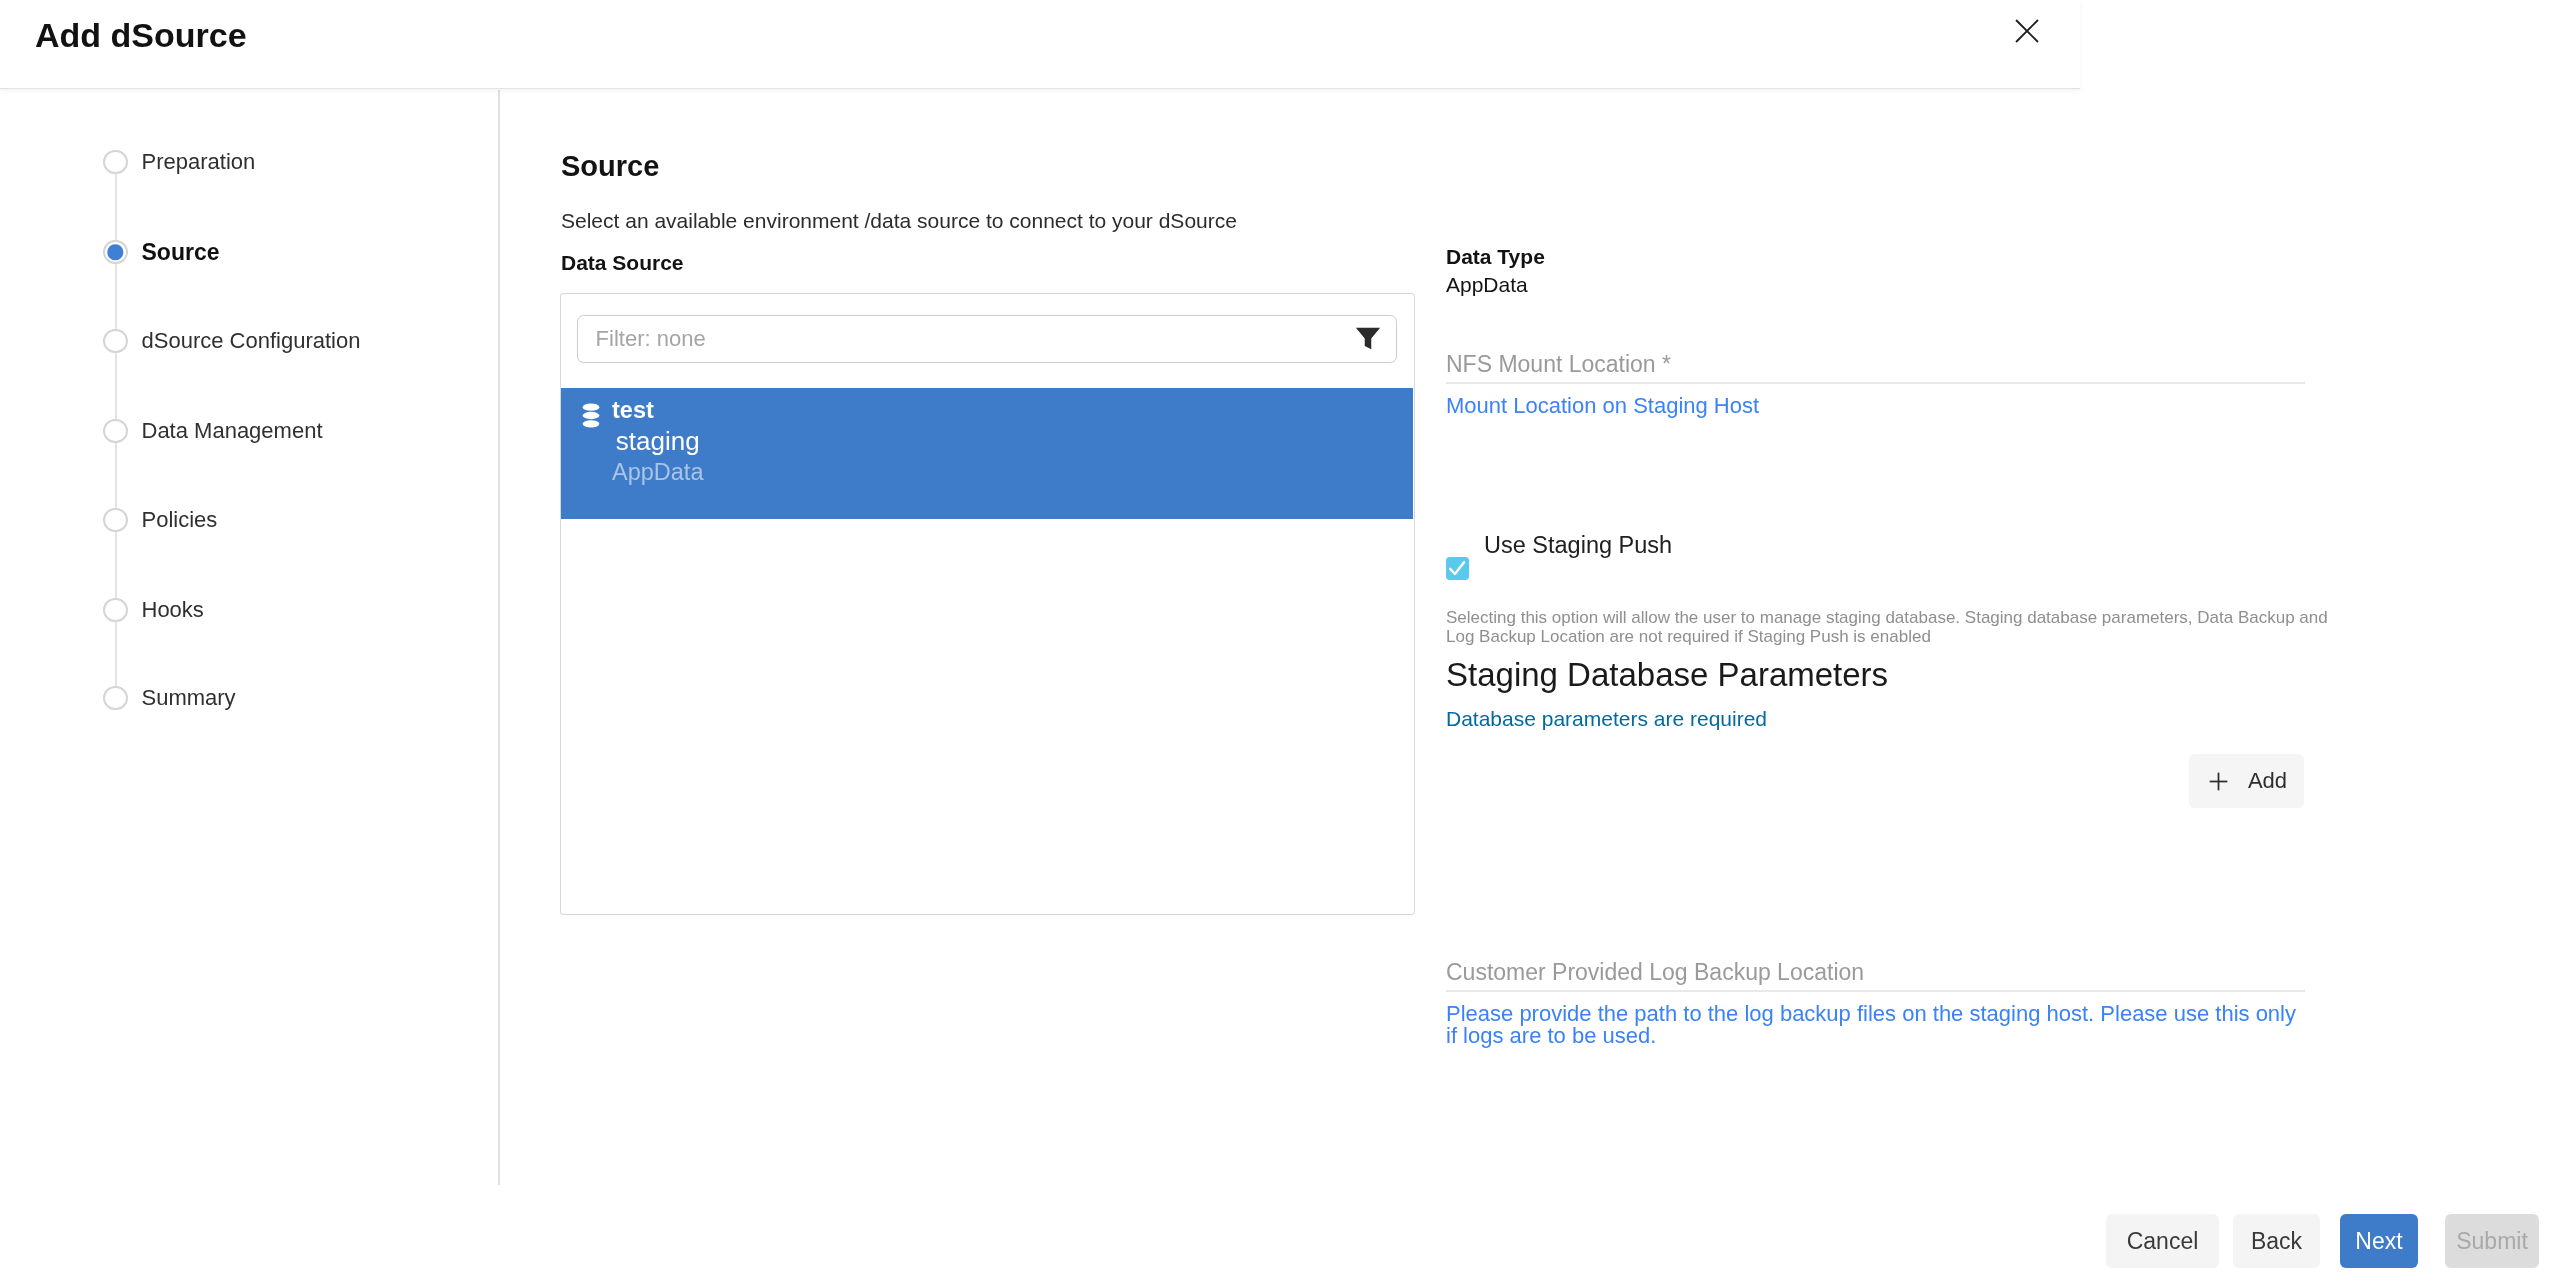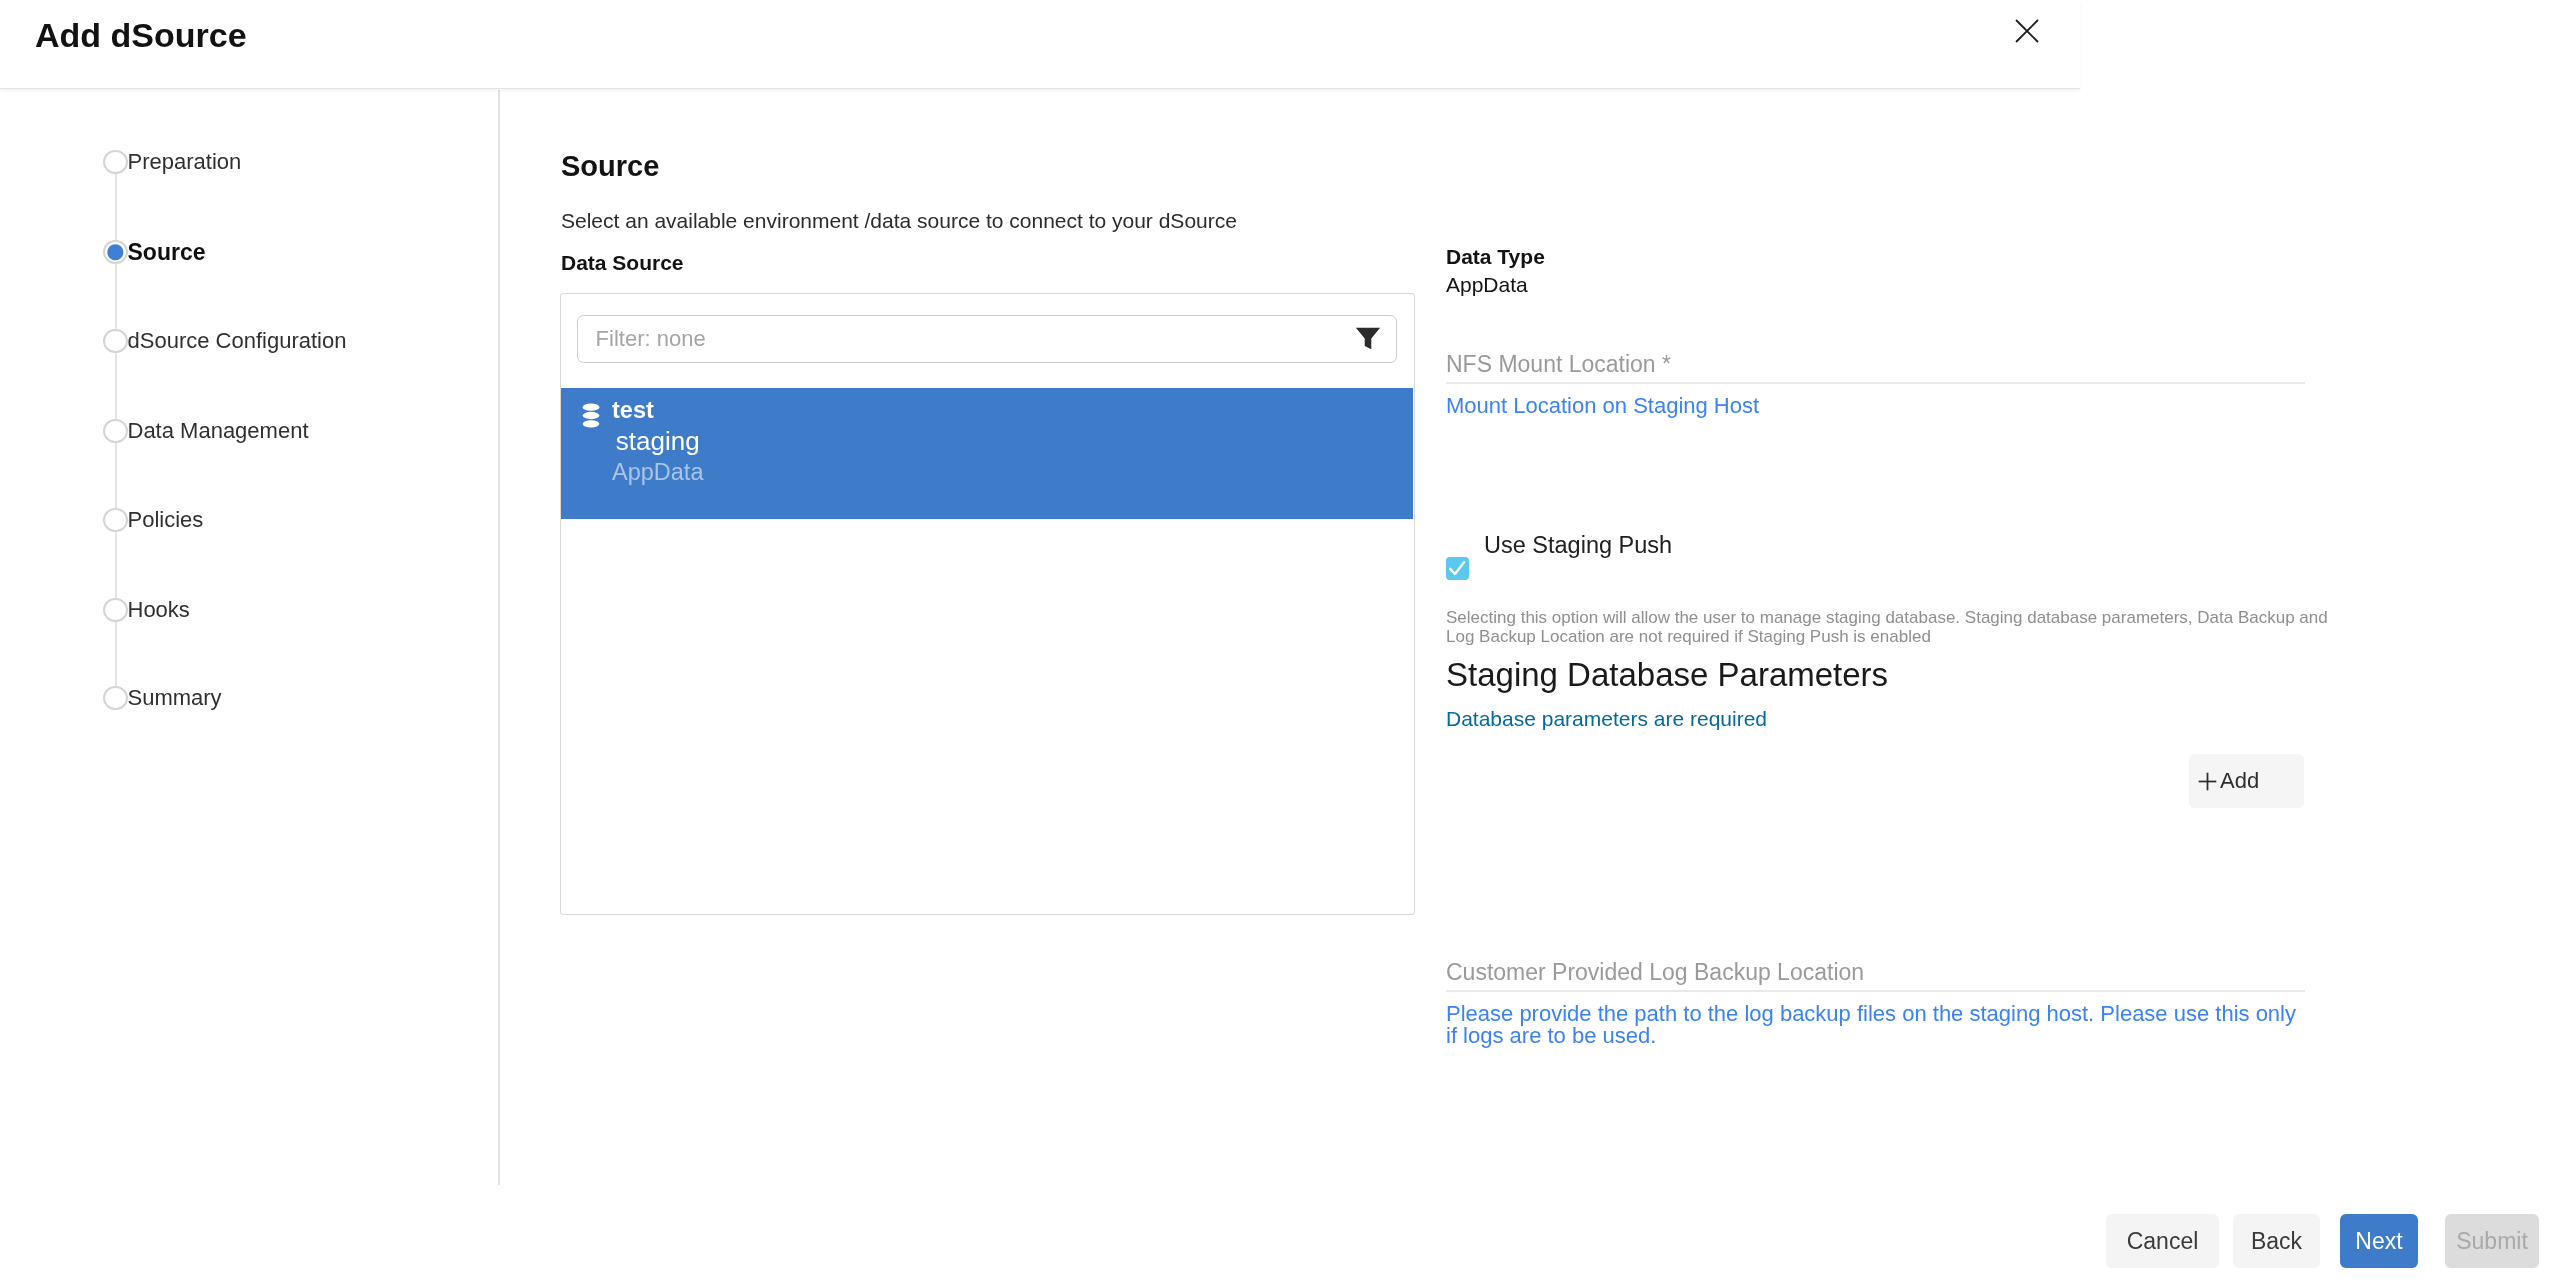--- a/index.html
+++ b/index.html
@@ -7,21 +7,21 @@
   #app{position:relative;width:2576px;height:1281px;background:#fff;}
 
   
   .header{position:absolute;left:0;top:0;width:2080px;height:88px;background:#fff;border-bottom:1.5px solid #e3e3e3;box-shadow:0 2.2px 4.4px rgba(0,0,0,0.05);z-index:5;}
   .dialog-title{position:absolute;left:35px;top:16px;font-size:34px;font-weight:700;color:#121212;margin:0;letter-spacing:0;}
   .close-btn{position:absolute;right:31px;top:10.3px;width:44px;height:44px;background:none;border:none;padding:0;cursor:pointer;}
 
   
   .side-divider{position:absolute;left:498px;top:90px;width:1.5px;height:1095px;background:#e1e1e1;}
   .stepper-line{position:absolute;left:115px;top:162px;width:2.2px;height:536px;background:#e4e4e4;}
-  .step{position:absolute;left:103px;height:26.4px;display:flex;align-items:center;cursor:pointer;}
+  .step{position:absolute;left:103px;height:26.4px;display:flex;align-items:center;gap:14px;cursor:pointer;}
   .circle{position:relative;width:20.5px;height:20.5px;border:2.2px solid #d5d5d5;border-radius:50%;background:#fff;flex:0 0 auto;}
   .circle.active::after{content:'';position:absolute;left:50%;top:50%;width:15.4px;height:15.4px;transform:translate(-50%,-50%);background:#4080d4;border-radius:50%;}
   .step-label{font-size:22px;color:#303030;white-space:nowrap;}
   .step.active .step-label{font-weight:700;color:#101010;font-size:23px;}
 
   
   .page-heading{position:absolute;left:561px;top:150px;font-size:29px;font-weight:700;color:#131313;margin:0;}
   .page-desc{position:absolute;left:561px;top:209px;font-size:21px;color:#2c2c2c;}
   .ds-label{position:absolute;left:561px;top:251px;font-size:21px;font-weight:700;color:#131313;}
 
@@ -49,21 +49,21 @@
   #field-data-backup{top:856px;}
   #field-log-backup{top:958px;}
 
   .checkbox{position:absolute;left:1446px;top:557px;width:23px;height:23px;background:#5bc9ee;border-radius:3.7px;cursor:pointer;}
   .checkbox svg{position:absolute;left:2.2px;top:2.9px;}
   .cb-label{position:absolute;left:1484px;top:532px;font-size:23.5px;color:#202020;cursor:pointer;}
   .push-desc{position:absolute;left:1446px;top:608px;width:892px;font-size:17px;line-height:19px;color:#8f8f8f;}
 
   .sdp-title{position:absolute;left:1446px;top:656px;font-size:33px;font-weight:400;color:#1a1a1a;margin:0;}
   .sdp-sub{position:absolute;left:1446px;top:707px;font-size:21px;color:#0369a1;}
-  .add-btn{position:absolute;left:2189px;top:754px;width:115px;height:54px;background:#f5f5f6;border:none;border-radius:5.9px;display:flex;align-items:center;gap:0;font-size:22px;color:#2e2e2e;font-family:"Liberation Sans",sans-serif;cursor:pointer;}
+  .add-btn{position:absolute;left:2189px;top:754px;width:115px;height:54px;background:#f5f5f6;border:none;border-radius:5.9px;display:flex;align-items:center;justify-content:center;gap:17px;font-size:22px;color:#2e2e2e;font-family:"Liberation Sans",sans-serif;cursor:pointer;}
 
   
   .footer-btn{position:absolute;top:1214px;height:54px;border:none;border-radius:5.9px;font-size:23px;font-family:"Liberation Sans",sans-serif;cursor:pointer;}
   .btn-cancel{left:2106px;width:113px;background:#f4f4f5;color:#3a3a3a;}
   .btn-back{left:2233px;width:87px;background:#f4f4f5;color:#3a3a3a;}
   .btn-next{left:2340px;width:78px;background:#3e7bc9;color:#ffffff;}
   .btn-submit{left:2445px;width:94px;background:#dcdcdd;color:#a9a9a9;cursor:default;}
 </style>
 </head>
 <body>

